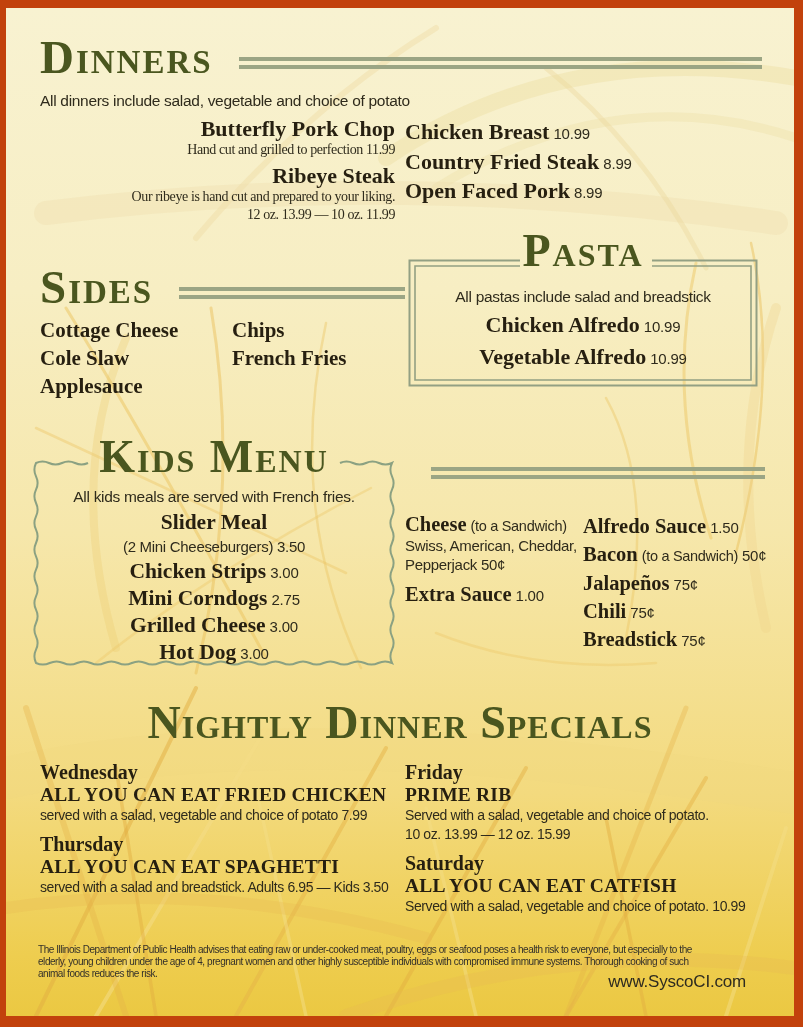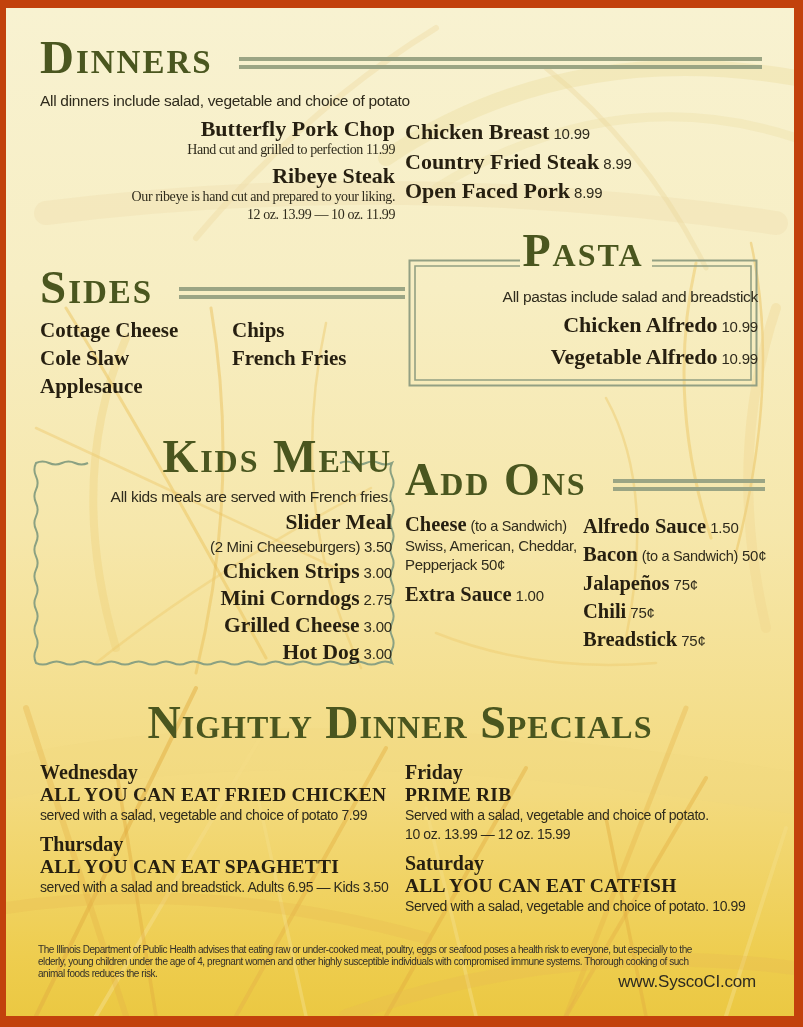--- a/index.html
+++ b/index.html
@@ -21,21 +21,21 @@
   .desc{font-family:Liberation Serif, serif;color:#2f2b1c;font-size:14px;letter-spacing:-0.4px;line-height:18px;}
 
   .d-item .name{font-size:22px;line-height:25px;}
   .d-item{margin-bottom:4px;text-align:right;}
   .dr-row{line-height:27.5px;white-space:nowrap;}
   .dr-row .name{font-size:22px;}
 
   .sides-grid{display:flex;}
   .sides-col .name{display:block;font-size:21px;line-height:28px;}
 
-  .center{text-align:right;}
+  .center{text-align:center;}
   .p-sub{font-size:15.5px;letter-spacing:-0.3px;}
   .p-row .name{font-size:22px;}
   .p-row{line-height:30px;}
 
   .k-sub{font-size:15.5px;letter-spacing:-0.3px;}
   .k-name{font-size:21.5px;line-height:27px;}
   .k-note{font-size:15px;letter-spacing:-0.3px;line-height:22px;}
 
   .ao-name{font-size:20.5px;}
   .ao-note{font-family:"Liberation Sans",sans-serif;font-weight:400;color:#2f2b1c;font-size:14.5px;letter-spacing:-0.3px;}
@@ -161,21 +161,20 @@
         <div class="sans k-note"><span>(2 Mini Cheeseburgers)</span> <span>3.50</span></div>
       </div>
       <div><span class="name k-name">Chicken Strips</span> <span class="price">3.00</span></div>
       <div><span class="name k-name">Mini Corndogs</span> <span class="price">2.75</span></div>
       <div><span class="name k-name">Grilled Cheese</span> <span class="price">3.00</span></div>
       <div><span class="name k-name">Hot Dog</span> <span class="price">3.00</span></div>
     </div>
   </div>
 
   <div class="abs hdr-row" style="left:399px;top:449px;width:360px;">
-    <div class="sec-title" style="font-size:46px;">Add Ons</div>
     <div class="rule"></div>
   </div>
   <div class="abs" style="left:399px;top:505px;width:180px;">
     <div>
       <div style="white-space:nowrap;line-height:22px;"><span class="name ao-name">Cheese</span> <span class="ao-note">(to a Sandwich)</span></div>
       <div class="sans ao-desc">Swiss, American, Cheddar,</div>
       <div class="sans ao-desc">Pepperjack 50¢</div>
     </div>
     <div class="ao-row" style="margin-top:7px;"><span class="name ao-name">Extra Sauce</span> <span class="price">1.00</span></div>
   </div>
@@ -214,16 +213,16 @@
       <div class="sp-name">ALL YOU CAN EAT CATFISH</div>
       <div class="sp-desc">Served with a salad, vegetable and choice of potato. 10.99</div>
     </div>
   </div>
 
   <div class="abs sans foot" style="left:32px;top:936px;width:730px;">
     <div>The Illinois Department of Public Health advises that eating raw or under-cooked meat, poultry, eggs or seafood poses a health risk to everyone, but especially to the</div>
     <div>elderly, young children under the age of 4, pregnant women and other highly susceptible individuals with compromised immune systems. Thorough cooking of such</div>
     <div>animal foods reduces the risk.</div>
   </div>
-  <div class="abs sans www" style="right:38px;top:964px;margin-left:7px;">www.SyscoCI.com</div>
+  <div class="abs sans www" style="right:48px;top:964px;margin-left:7px;">www.SyscoCI.com</div>
 
 </div>
 </div>
 
 </body></html>

